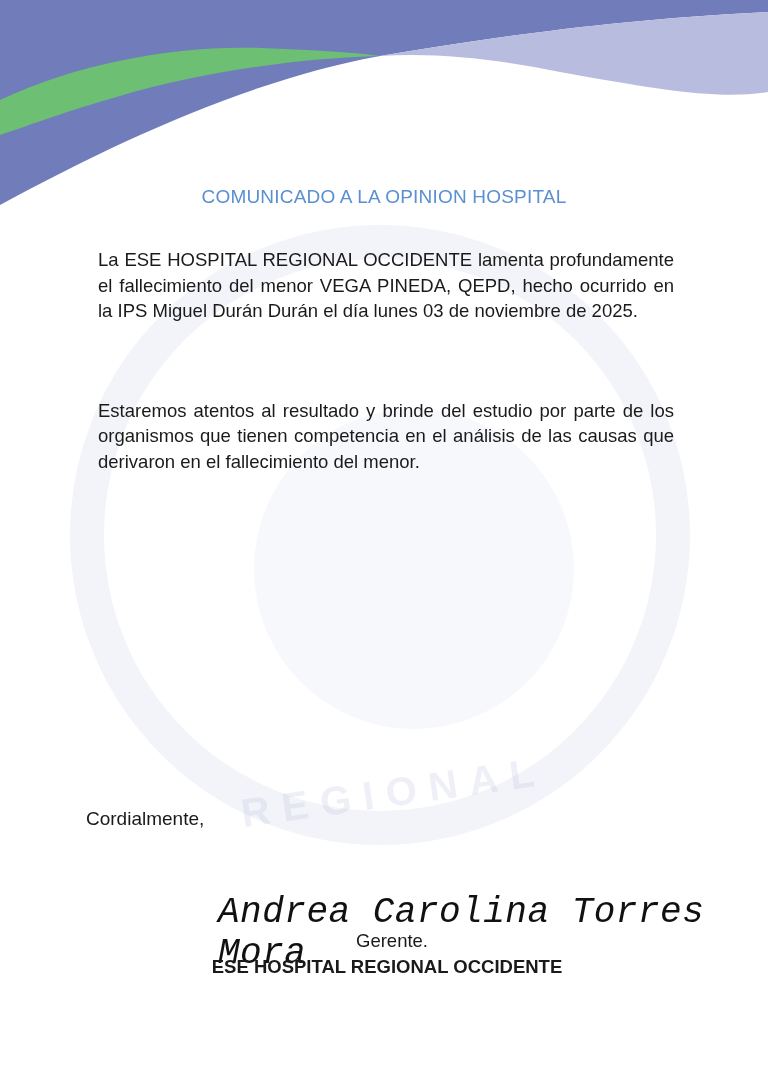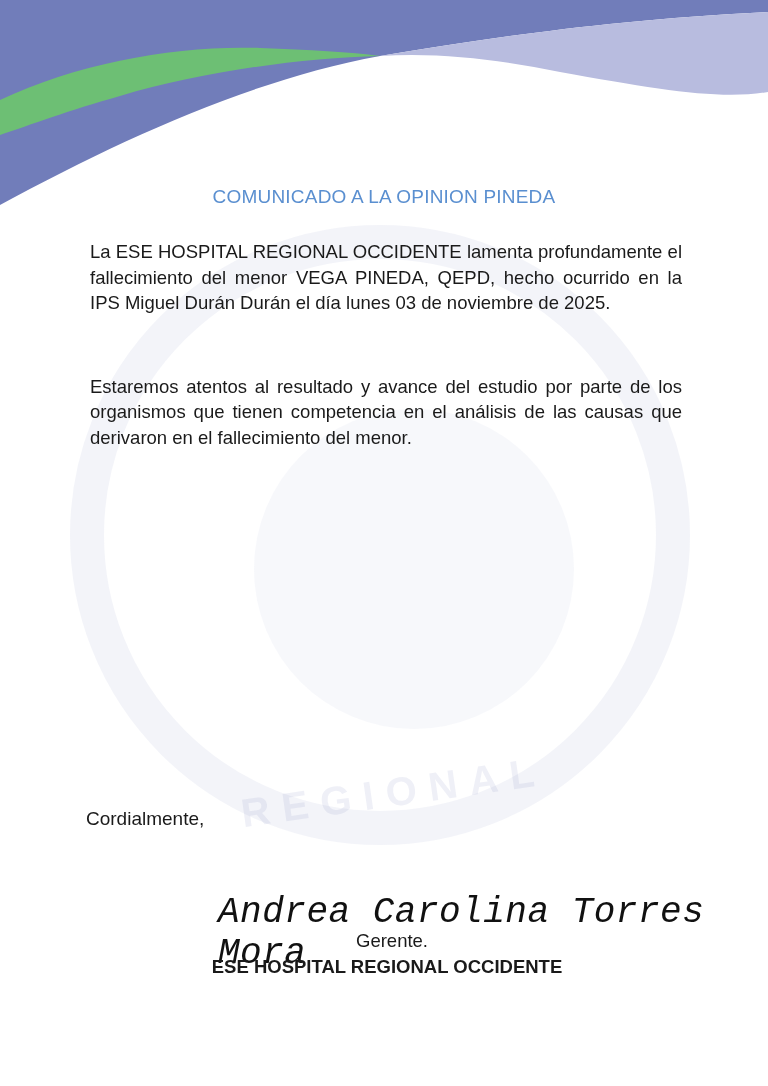--- a/index.html
+++ b/index.html
@@ -27,21 +27,21 @@
     }
     .title {
       position: absolute; top: 186px; left: 0; width: 768px; text-align: center;
       color: #5a8fd0; font-size: 19px; letter-spacing: 0.2px;
     }
     .body-text {
       position: absolute; left: 86px; top: 235px; width: 600px;
       font-size: 18.5px; line-height: 25.6px; text-align: justify;
       color: #1a1a1a;
     }
-    .body-text p { margin: 4px; }
+    .body-text p { margin: 12px; }
     .gap { height: 25px; }
     .closing { position: absolute; left: 86px; top: 808px; font-size: 19px; }
     .signature {
       position: absolute; left: 218px; top: 892px; font-size: 36px;
       font-family: Liberation Mono, monospace; font-style: italic; color: #111;
       letter-spacing: 0.5px;
     }
     .role { position: absolute; top: 930px; left: 0; width: 756px; text-align: center; font-size: 18.5px; padding-left: 28px; box-sizing: border-box; }
     .org { position: absolute; top: 956px; left: 0; width: 768px; text-align: center; font-size: 18.5px; padding-left: 6px; box-sizing: border-box; font-weight: bold; }
   </style>
@@ -52,26 +52,26 @@
   <path d="M0,0 L768,0 L768,12 C600,20 480,40 380,56 C250,80 120,140 0,205 Z" fill="#717dba"></path>
   <path d="M380,56 C480,40 600,20 768,12 L768,92 C720,100 660,90 560,72 C500,60 440,52 380,56 Z" fill="#b8bcdf"></path>
   <path d="M0,100 C80,62 180,45 260,48 C310,50 350,52 380,56 C300,58 200,72 120,96 C70,110 30,125 0,135 Z" fill="#6dbf74"></path>
 </svg>
 
 <div class="watermark">
   <div class="watermark-inner"></div>
 </div>
 <div class="watermark-text">REGIONAL</div>
 
-<div class="title">COMUNICADO A LA OPINION PINEDA</div>
+<div class="title">COMUNICADO A LA OPINION HOSPITAL</div>
 
 <div class="body-text">
   <p>La ESE HOSPITAL REGIONAL OCCIDENTE lamenta profundamente el fallecimiento del menor VEGA PINEDA, QEPD, hecho ocurrido en la IPS Miguel Durán Durán el día lunes 03 de noviembre de 2025.</p>
   <div class="gap"></div>
   <div class="gap"></div>
-  <p>Estaremos atentos al resultado y avance del estudio por parte de los organismos que tienen competencia en el análisis de las causas que derivaron en el fallecimiento del menor.</p>
+  <p>Estaremos atentos al resultado y brinde del estudio por parte de los organismos que tienen competencia en el análisis de las causas que derivaron en el fallecimiento del menor.</p>
   <div class="gap"></div>
 </div>
 
 <div class="closing">Cordialmente,</div>
 <div class="signature">Andrea Carolina Torres Mora</div>
 <div class="role">Gerente.</div>
 <div class="org">ESE HOSPITAL REGIONAL OCCIDENTE</div>
 
 </body></html>

